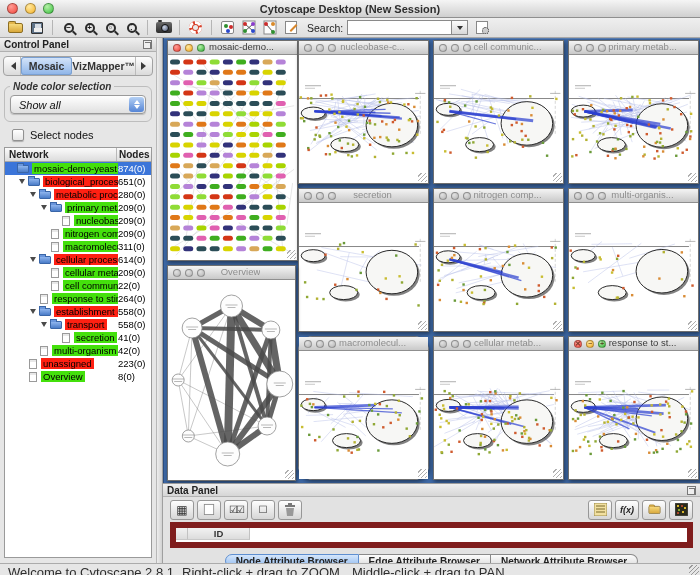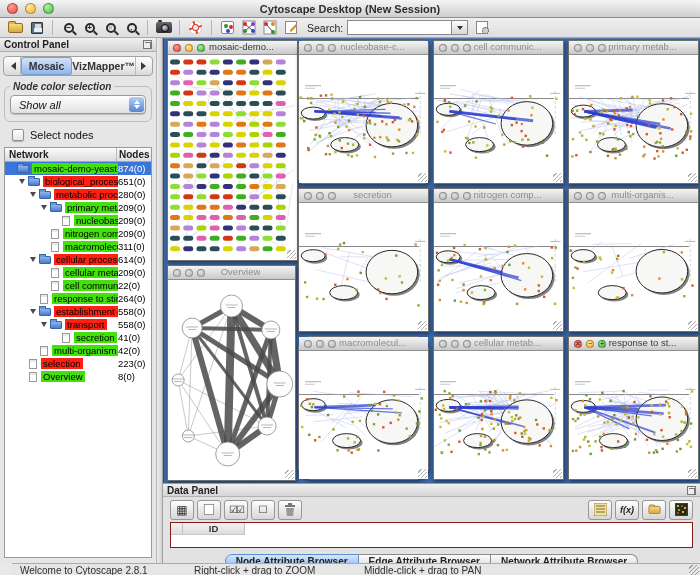--- a/index.html
+++ b/index.html
@@ -126,34 +126,34 @@
   
   .data-panel { flex:1; background:#e2e2e2; border-top:1px solid #9c9c9c; display:flex; flex-direction:column; min-height:0; }
   .dp-header { height:13px; background:linear-gradient(#efefef,#d6d6d6); border-bottom:1px solid #b2b2b2;
     font-size:10px; font-weight:bold; color:#222; display:flex; align-items:center; justify-content:space-between; padding:0 4px; flex:none; }
   .dp-toolbar { height:25px; display:flex; align-items:center; padding:0 7px; gap:3px; flex:none; }
   .dbtn { width:24px; height:20px; border:1px solid #979797; border-radius:3px; background:linear-gradient(#fefefe,#d6d6d6);
     display:flex; align-items:center; justify-content:center; font-size:12px; color:#333; flex:none; }
   .dsp { flex:1; }
   .fx { font-size:9px; font-style:italic; font-weight:bold; color:#222; }
   .i-folder.small { transform:scale(.8); }
-  .dp-table { margin:0 7px; background:#fff; border:1px solid #7f1d1d; height:26px; flex:none; display:flex; align-items:flex-start; }
+  .dp-table { margin:0 7px; background:#fff; border:6px solid #7f1d1d; height:26px; flex:none; display:flex; align-items:flex-start; }
   .dp-gutter { width:12px; height:12px; background:linear-gradient(#f2f2f2,#dcdcdc); border-right:1px solid #c2c2c2; border-bottom:1px solid #c8c8c8; }
   .dp-th { width:62px; height:12px; background:linear-gradient(#f2f2f2,#dcdcdc); border-right:1px solid #c2c2c2; border-bottom:1px solid #c8c8c8;
     font-size:9.5px; font-weight:bold; color:#333; text-align:center; line-height:12px; }
   .dp-tabs { height:26px; display:flex; justify-content:center; align-items:center; flex:none; }
   .dptab { height:14px; padding:0 10px; border:1px solid #8a8a8a; border-left-width:0; background:linear-gradient(#fcfcfc,#dadada);
     font-size:10px; font-weight:bold; color:#222; display:flex; align-items:center; }
   .dptab:first-child { border-left-width:1px; border-radius:7px 0 0 7px; }
   .dptab:last-child { border-radius:0 7px 7px 0; }
   .dptab.sel { background:linear-gradient(#d5e6fb,#8fbaf0); border-color:#5f8fd0; }
 
   
-  .statusbar { position:absolute; left:12px; right:0; bottom:0; height:12px; background:#e6e6e6; border-top:1px solid #ababab;
-    font-size:10px; color:#2e2e2e; }
+  .statusbar { position:absolute; left:0; right:0; bottom:0; height:12px; background:#e6e6e6; border-top:1px solid #ababab;
+    font-size:13px; color:#2e2e2e; }
   .statusbar span { position:absolute; top:1px; white-space:nowrap; }
   .st0 { left:8px; } .st1 { left:182px; } .st2 { left:352px; }
   .sb-grip { position:absolute; right:1px; bottom:1px; width:10px; height:10px;
     background:repeating-linear-gradient(135deg, transparent 0 2px, #9a9a9a 2px 3px); }
 </style>
 </head>
 <body>
 
 <div class="app">
 
@@ -370,21 +370,21 @@
               <span class="tind" style="width: 25px;"></span>
               <span class="tarrow"></span>
               <span class="tfile"></span>
               <span class="tlabel hl-green">multi-organism pro</span>
               <span class="tcount">42(0)</span>
             </div>
             <div class="trow">
               <span class="tind" style="width: 14px;"></span>
               <span class="tarrow"></span>
               <span class="tfile"></span>
-              <span class="tlabel hl-red">selection</span>
+              <span class="tlabel hl-red">unassigned</span>
               <span class="tcount">223(0)</span>
             </div>
             <div class="trow">
               <span class="tind" style="width: 14px;"></span>
               <span class="tarrow"></span>
               <span class="tfile"></span>
               <span class="tlabel hl-green">Overview</span>
               <span class="tcount">8(0)</span>
             </div>
           </div>
@@ -596,21 +596,21 @@
                 <rect x="15.222222222222221" y="191.1315789473684" width="10" height="5" rx="2.5" fill="#32327a"></rect>
                 <rect x="28.444444444444443" y="191.1315789473684" width="10" height="5" rx="2.5" fill="#2b4d57"></rect>
                 <rect x="41.666666666666664" y="191.1315789473684" width="10" height="5" rx="2.5" fill="#2b4d57"></rect>
                 <rect x="54.888888888888886" y="191.1315789473684" width="10" height="5" rx="2.5" fill="#d8d400"></rect>
                 <rect x="68.11111111111111" y="191.1315789473684" width="10" height="5" rx="2.5" fill="#b583d8"></rect>
                 <rect x="81.33333333333333" y="191.1315789473684" width="10" height="5" rx="2.5" fill="#d8a858"></rect>
                 <rect x="94.55555555555554" y="191.1315789473684" width="10" height="5" rx="2.5" fill="#3fae1f"></rect>
                 <rect x="107.77777777777777" y="191.1315789473684" width="10" height="5" rx="2.5" fill="#d8d400"></rect>
               </svg><div class="grip"></div></div>
           </div>
-          <div class="iframe-win" style="left: 134px; top: 2px; width: 131px; height: 144px; border-radius: 6px;">
+          <div class="iframe-win" style="left: 134px; top: 2px; width: 131px; height: 144px;">
             <div class="iframe-title">
               <div class="lights inactive">
                 <span class="light l0"></span>
                 <span class="light l1"></span>
                 <span class="light l2"></span>
               </div>
               <span class="iframe-title-text dim">nucleobase-c...</span>
             </div>
             <div class="iframe-body"><svg width="129" height="128" viewBox="0 0 129 128">
                 <line x1="6" y1="30.72" x2="22" y2="30.72" stroke="#999" stroke-width="0.8"></line>

